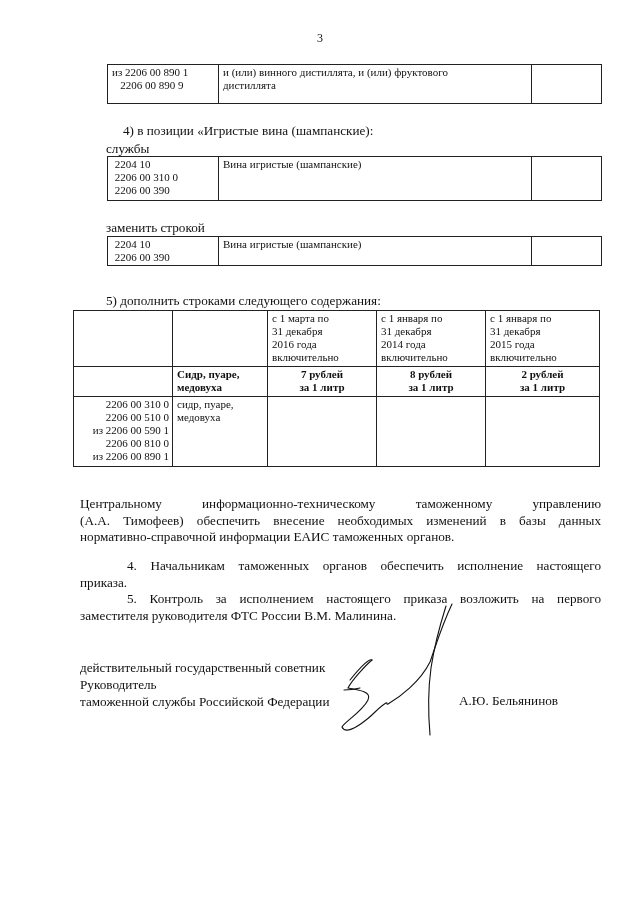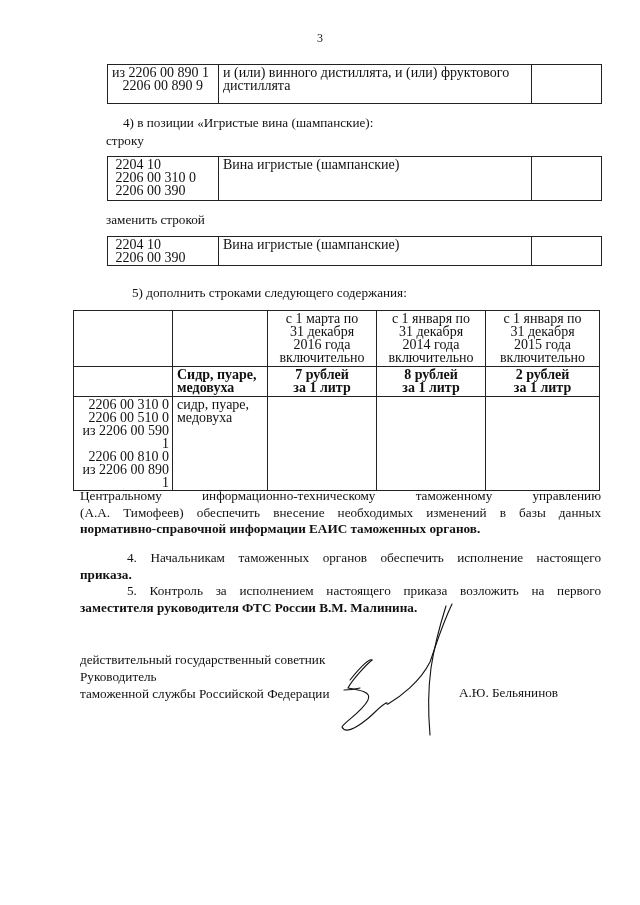--- a/index.html
+++ b/index.html
@@ -1,26 +1,26 @@
 <!DOCTYPE html>
 <html><head>
 <meta charset="utf-8">
 <style>
   html, body { margin:0; padding:0; background:#ffffff; }
   body { width:640px; height:905px; position:relative; overflow:hidden;
          font-family:"Liberation Serif", serif; color:#111; }
   .abs { position:absolute; }
   .pagenum { left:0; width:640px; top:31px; text-align:center; font-size:12px; }
-  table.t { position:absolute; border-collapse:collapse; font-size:14px; line-height:13px; }
+  table.t { position:absolute; border-collapse:collapse; font-size:11px; line-height:13px; }
   table.t td { border:1.4px solid #222; vertical-align:top; padding:1px 4px; }
-  .para { font-size:13.2px; line-height:16.5px; }
+  .para { font-size:13.2px; line-height:16.5px;margin-top:8px; }
   .just { text-align:justify; text-align-last:justify; }
-  .lastline { text-align:left;font-weight:bold; }
+  .lastline { text-align:left; }
   .ind { text-indent:47px; }
-  .hdr td { text-align:center; }
+  .hdr td { }
   .b { font-weight:bold; }
   .code { white-space:pre; }
 </style>
 </head>
 <body>
 
 <div class="abs pagenum">3</div>
 
 <table class="t" style="left:107px; top:64px; width:495px; height:40px;">
   <tbody>
@@ -32,21 +32,21 @@
     <td style="width:304px;">
       <div>и (или) винного дистиллята, и (или) фруктового</div>
       <div>дистиллята</div>
     </td>
     <td></td>
   </tr>
 </tbody>
   </table>
 
 <div class="abs para" style="left:123px; top:115px;">4) в позиции «Игристые вина (шампанские):</div>
-<div class="abs para" style="left:106px; top:133px;">строку</div>
+<div class="abs para" style="left:106px; top:133px;">службы</div>
 
 <table class="t" style="left:107px; top:156px; width:495px; height:45px;">
   <tbody>
       <tr>
     <td style="width:102px;">
       <div class="code"> 2204 10</div>
       <div class="code"> 2206 00 310 0</div>
       <div class="code"> 2206 00 390</div>
     </td>
     <td style="width:304px;">Вина игристые (шампанские)</td>
@@ -63,21 +63,21 @@
     <td style="width:102px;">
       <div class="code"> 2204 10</div>
       <div class="code"> 2206 00 390</div>
     </td>
     <td style="width:304px;">Вина игристые (шампанские)</td>
     <td></td>
   </tr>
 </tbody>
   </table>
 
-<div class="abs para" style="left:132px; top:285px;">5) дополнить строками  следующего содержания:</div>
+<div class="abs para" style="left:106px; top:285px;">5) дополнить строками  следующего содержания:</div>
 
 <table class="t" style="left:73px; top:310px; width:527px;">
   <tbody>
       <tr class="hdr" style="height:56px;">
     <td style="width:90px;"></td>
     <td style="width:86px;"></td>
     <td style="width:100px;">
       <div>с 1 марта по</div>
       <div>31 декабря</div>
       <div>2016 года</div>

